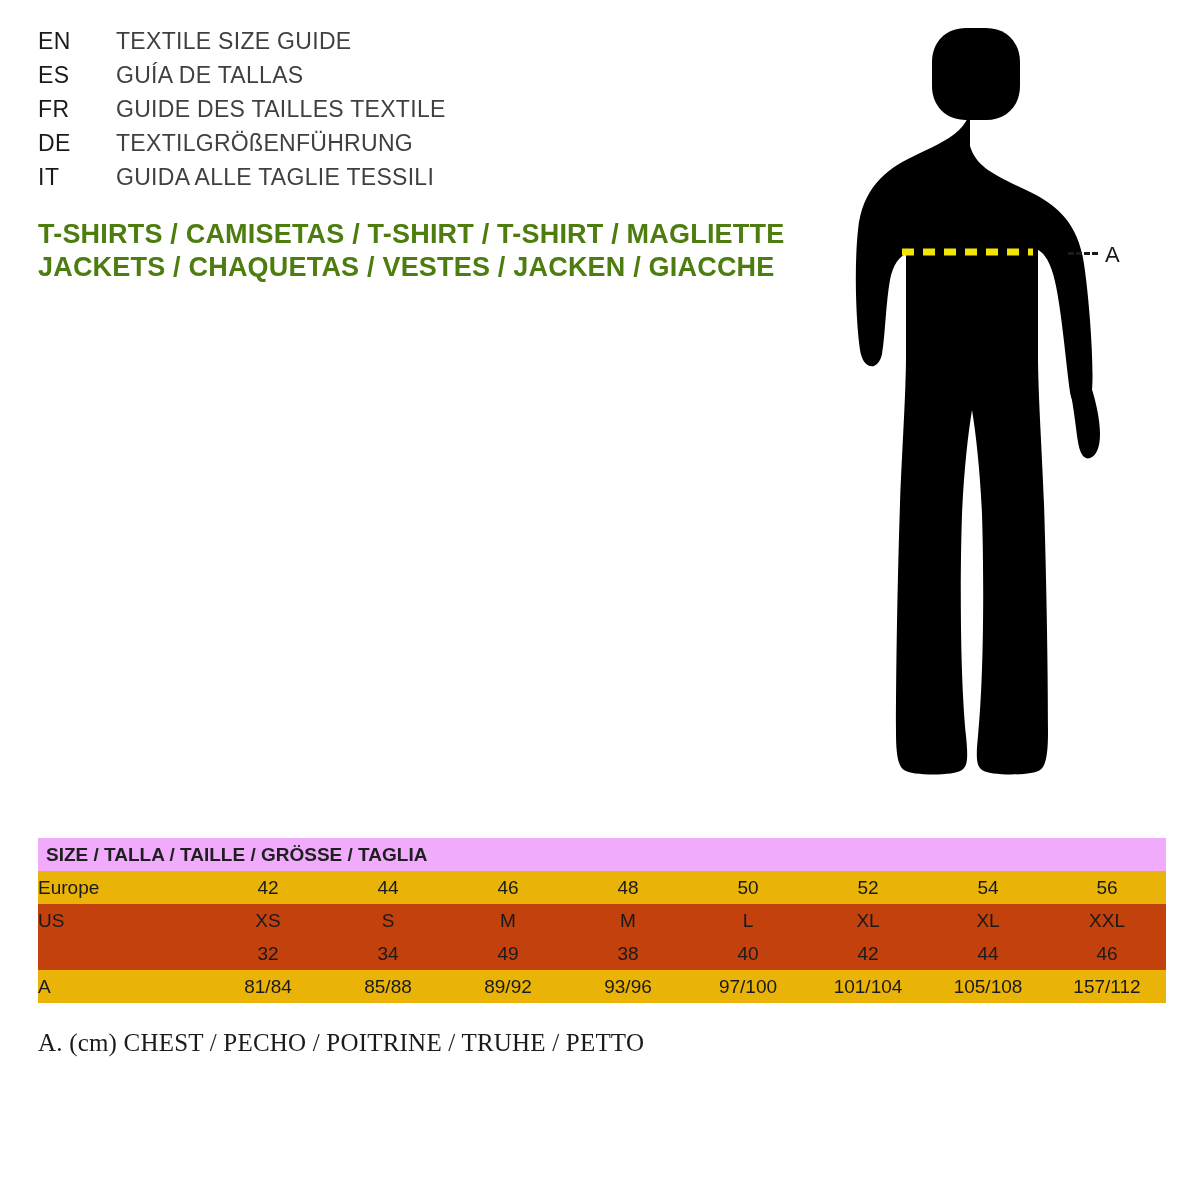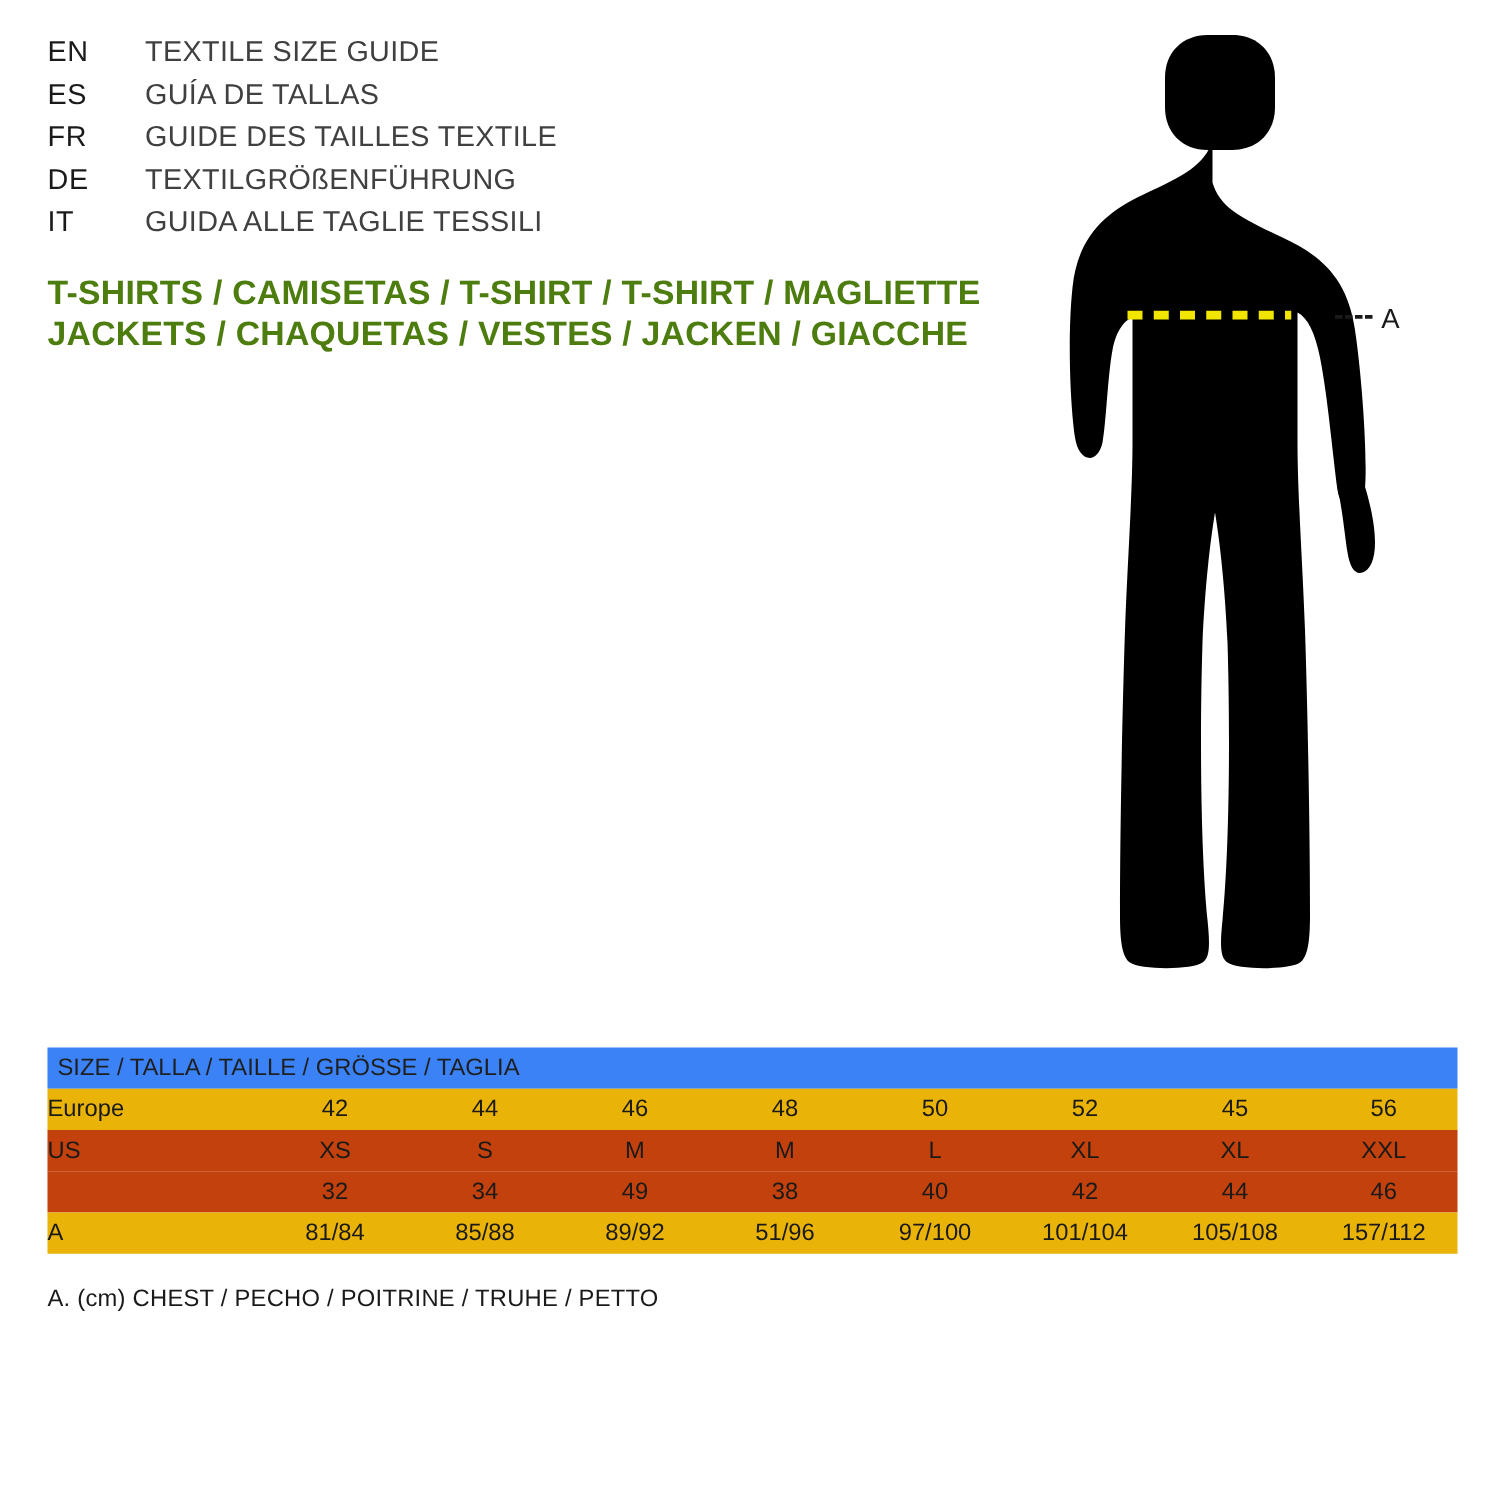--- a/index.html
+++ b/index.html
@@ -101,39 +101,41 @@
     width: 1128px;
     table-layout: fixed;
   }
   table.size-table td {
     font-size: 19px;
     height: 33px;
     padding: 0;
     color: #1a1a1a;
   }
   tr.head-row td {
-    background: #3b82f6;
+    background: #f0abfc;
     color: #1f1f1f;
     font-size: 19px;
     padding-left: 8px;
+    font-weight: bold;
   }
   tr.shade td { background: #c2410c; }
   tr.light td { background: #eab308; }
   td.label-cell {
     padding-left: 8px;
     text-align: left;
   }
   td.val-cell {
     text-align: center;
   }
   .footnote {
     margin-top: 26px;
-    font-size: 19px;
+    font-size: 25px;
     letter-spacing: 0.2px;
     color: #1a1a1a;
+    font-family: Liberation Serif, serif;
   }
 </style>
 </head>
 <body>
 
 <div class="lang-block">
   <div class="lang-row">
     <span class="lang-code">EN</span>
     <span class="lang-text">TEXTILE SIZE GUIDE</span>
   </div>
@@ -221,21 +223,21 @@
         <td colspan="9">SIZE / TALLA / TAILLE / GRÖSSE / TAGLIA</td>
       </tr>
       <tr class="light">
         <td class="label-cell">Europe</td>
         <td class="val-cell">42</td>
         <td class="val-cell">44</td>
         <td class="val-cell">46</td>
         <td class="val-cell">48</td>
         <td class="val-cell">50</td>
         <td class="val-cell">52</td>
-        <td class="val-cell">45</td>
+        <td class="val-cell">54</td>
         <td class="val-cell">56</td>
       </tr>
       <tr class="shade">
         <td class="label-cell">US</td>
         <td class="val-cell">XS</td>
         <td class="val-cell">S</td>
         <td class="val-cell">M</td>
         <td class="val-cell">M</td>
         <td class="val-cell">L</td>
         <td class="val-cell">XL</td>
@@ -251,21 +253,21 @@
         <td class="val-cell">40</td>
         <td class="val-cell">42</td>
         <td class="val-cell">44</td>
         <td class="val-cell">46</td>
       </tr>
       <tr class="light">
         <td class="label-cell">A</td>
         <td class="val-cell">81/84</td>
         <td class="val-cell">85/88</td>
         <td class="val-cell">89/92</td>
-        <td class="val-cell">51/96</td>
+        <td class="val-cell">93/96</td>
         <td class="val-cell">97/100</td>
         <td class="val-cell">101/104</td>
         <td class="val-cell">105/108</td>
         <td class="val-cell">157/112</td>
       </tr>
     </tbody>
   </table>
   <div class="footnote">A. (cm) CHEST / PECHO / POITRINE / TRUHE / PETTO</div>
 </div>
 

